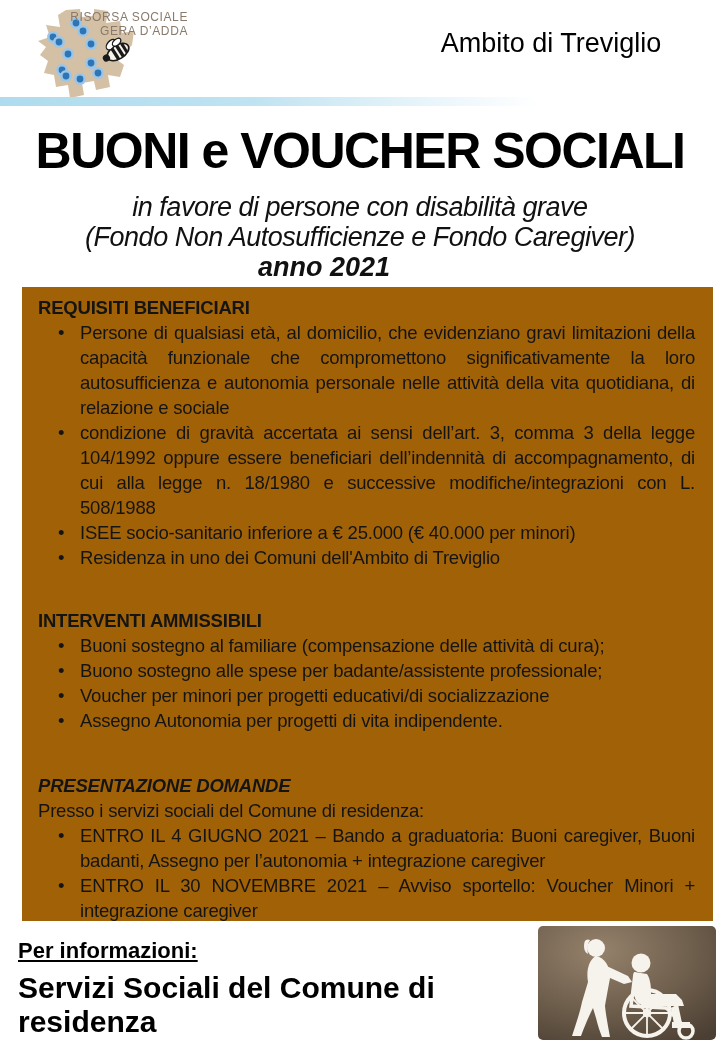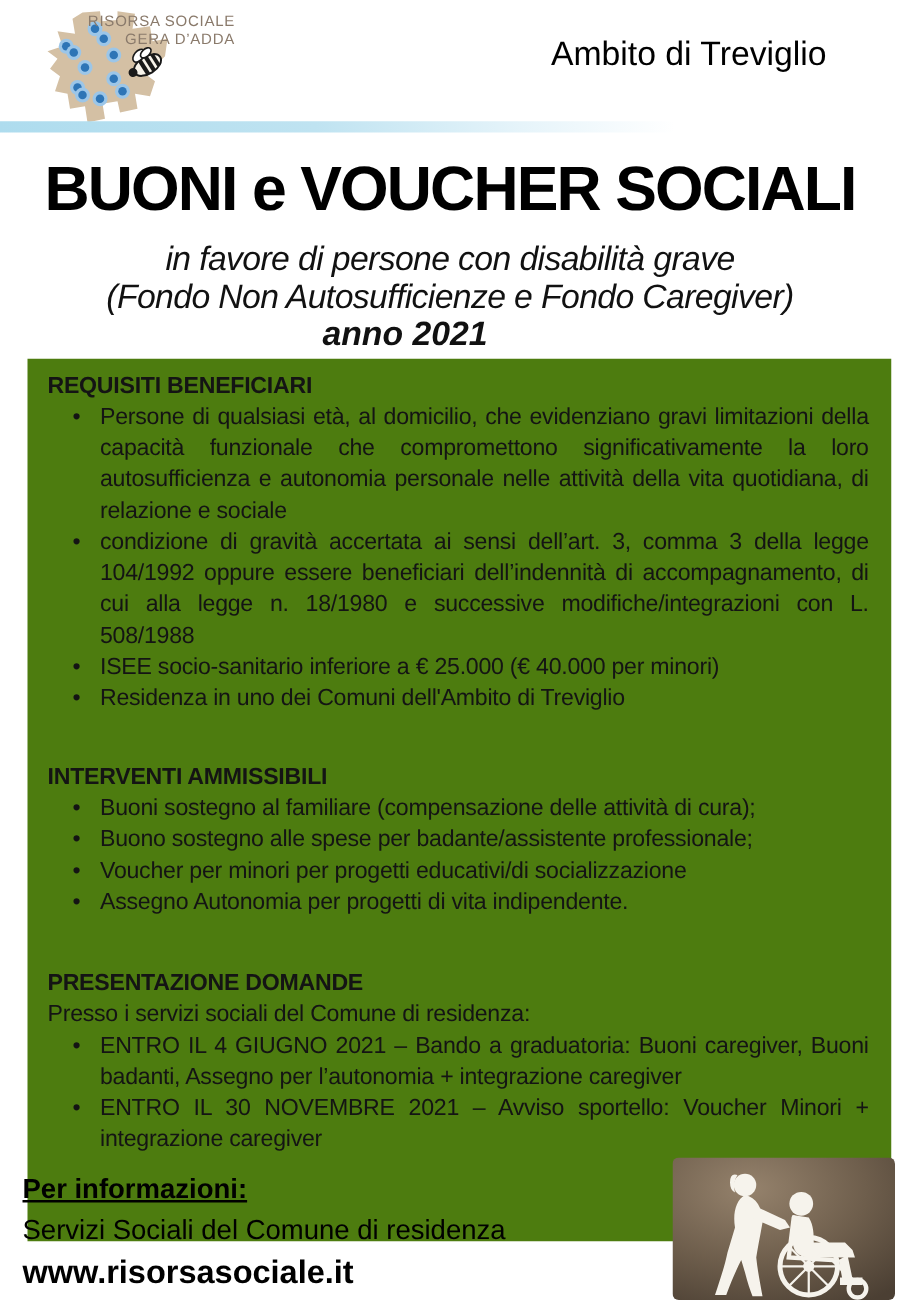--- a/index.html
+++ b/index.html
@@ -21,35 +21,35 @@
   .title-main { position:absolute; left:0; top:122px; width:720px; text-align:center;
     font-size:50px; font-weight:bold; letter-spacing:-1.5px; color:#000; }
   .sub1 { position:absolute; left:0; top:192px; width:720px; text-align:center;
     font-style:italic; font-size:27px; letter-spacing:-0.5px; }
   .sub2 { position:absolute; left:0; top:222px; width:720px; text-align:center;
     font-style:italic; font-size:27px; letter-spacing:-0.5px; }
   .sub3 { position:absolute; left:0; top:252px; width:648px; text-align:center;
     font-style:italic; font-weight:bold; font-size:27px; }
 
   
-  .content-box { position:absolute; left:22px; top:287px; width:691px; height:706px;
-    background:#4d7c0f; padding:8px 18px 8px 16px;
+  .content-box { position:absolute; left:22px; top:287px; width:691px; height:634px;
+    background:#a16207; padding:8px 18px 8px 16px;
     font-size:18.5px; line-height:25px; letter-spacing:-0.2px; color:#141414; }
   .sec-heading { font-weight:bold; }
   .sec-intro { }
   .bullet { position:relative; padding-left:42px; text-align:justify; }
   .bullet::before { content:"\2022"; position:absolute; left:20px; top:0; }
   .gap-md { margin-top:38px; }
-  .gap-lg { margin-top:40px; }
+  .gap-lg { margin-top:40px;font-style:italic; }
   .lead-bold { font-weight:normal; }
 
   
   .footer-text { position:absolute; left:18px; top:938px; width:524px; text-align:left; color:#000; }
   .footer-line1 { font-size:22px; font-weight:bold; text-decoration:underline; }
-  .footer-line2 { font-size:22px; font-weight:normal; margin-top:7px; }
+  .footer-line2 { font-size:30px; font-weight:bold; margin-top:7px; }
   .footer-line3 { font-size:26px; font-weight:bold; margin-top:5px; }
 
   .photo-wrap { position:absolute; left:538px; top:926px; width:178px; height:114px; }
 </style>
 </head>
 <body>
 
 <div class="page">
 
   <div class="logo-wrap">

